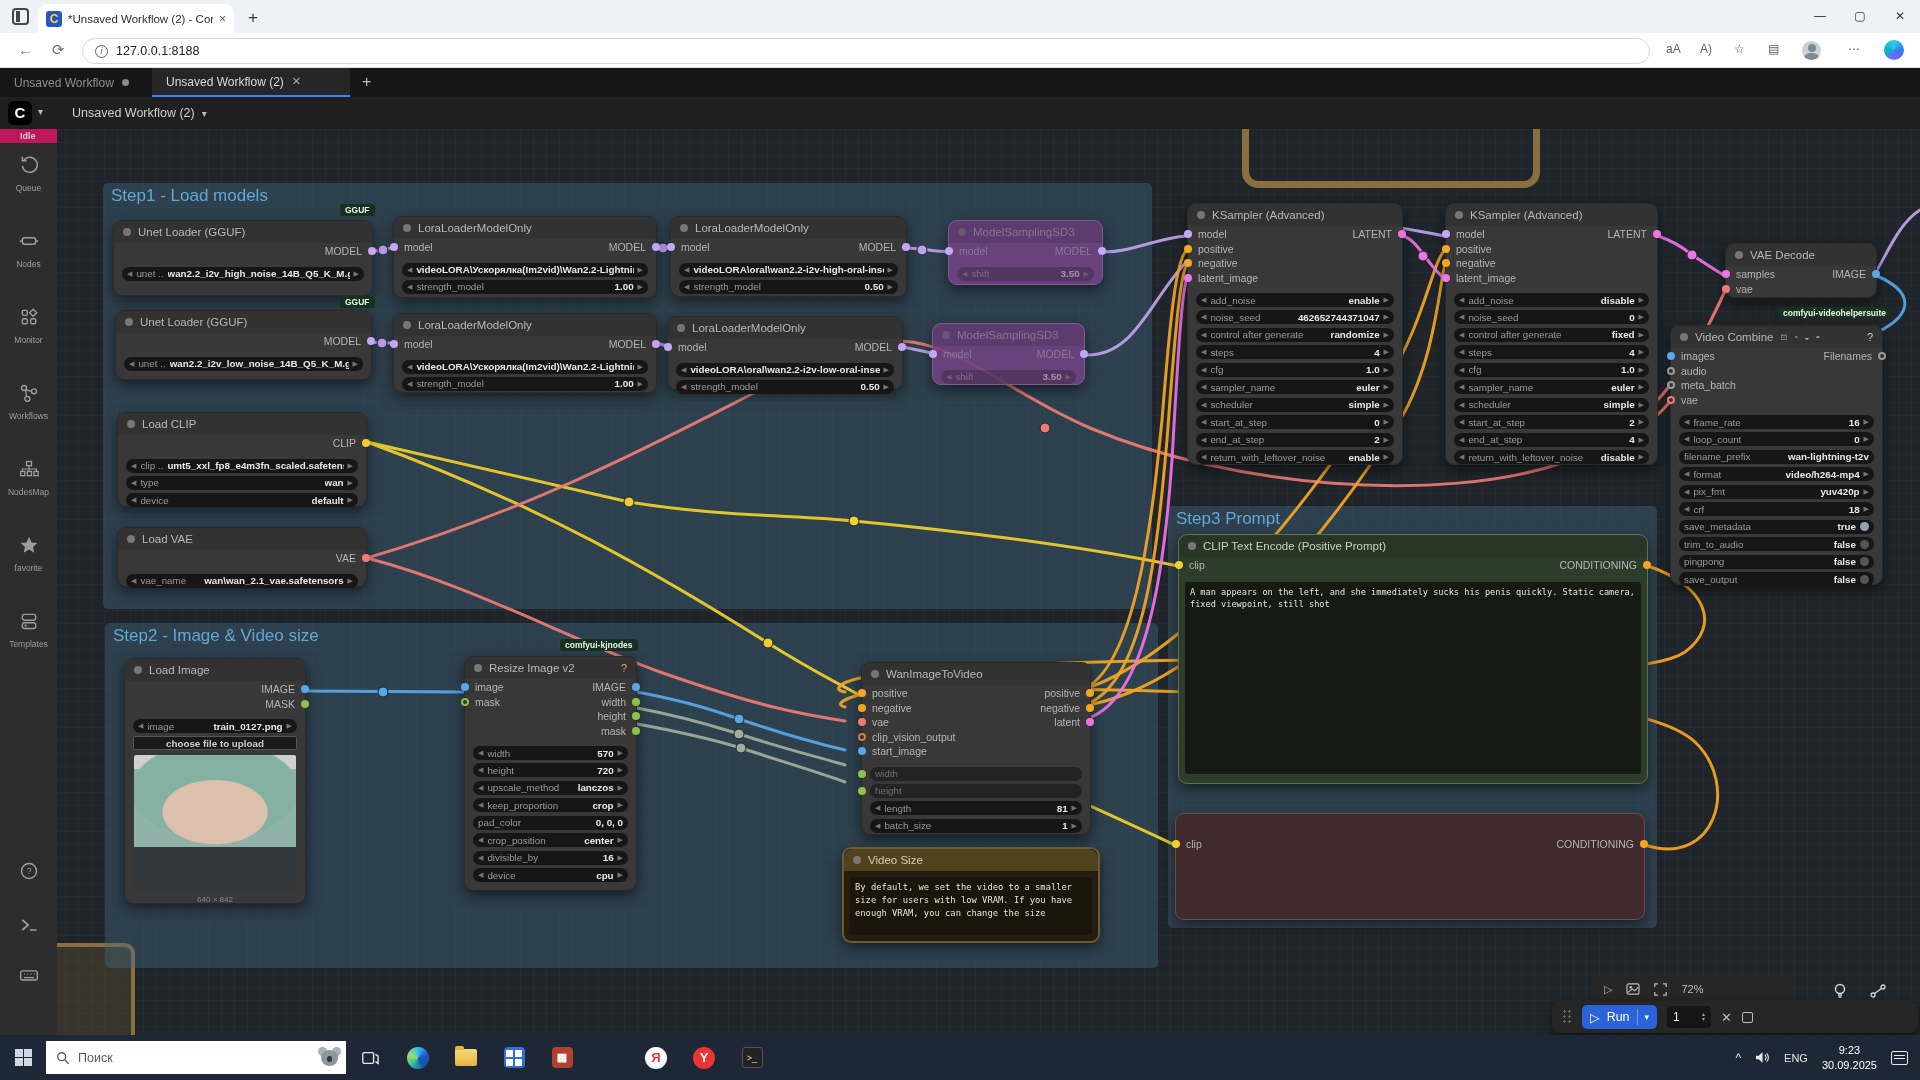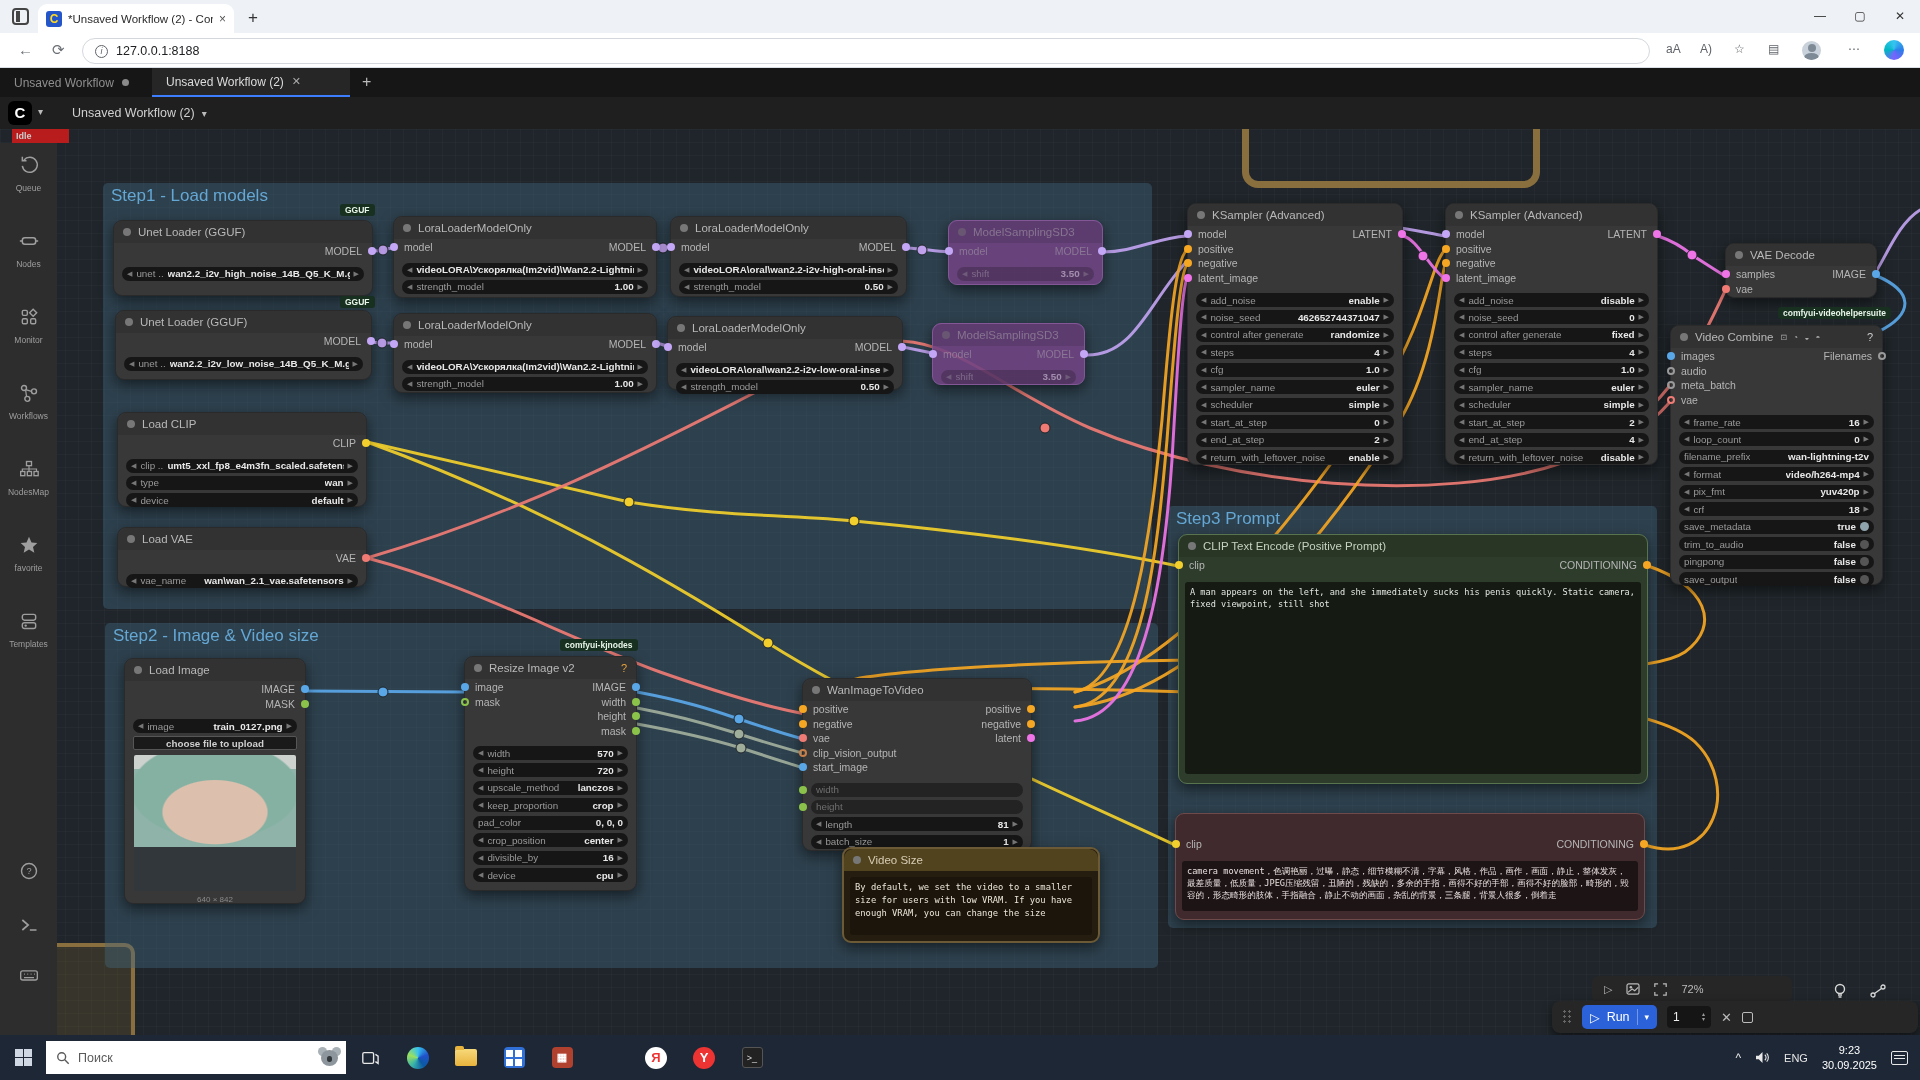--- a/index.html
+++ b/index.html
@@ -46,21 +46,21 @@
   #btn-map{left:1158px;width:41px;background:#2e7bc4;border-radius:6px 0 0 6px;}
   #btn-bookmark{left:1200px;width:39px;background:#2b2b2b;border-radius:0 6px 6px 0;}
   #btn-manager{left:1245px;width:98px;background:#2e7bc4;border-radius:6px;font-size:12.5px;font-weight:bold;}
   #igroup{left:1349px;width:148px;background:#2b2b2b;border-radius:6px;justify-content:space-around;color:#e8e8e8;}
   #stats{position:absolute;left:1502px;top:98px;height:29px;display:flex;gap:2px;}
   .stat{width:60px;height:29px;background:#1d1d1d;position:relative;overflow:hidden;}
   .stat .fillbar{position:absolute;left:0;top:0;bottom:0;}
   .stat .sval{position:absolute;right:4px;top:1px;font-size:11px;color:#fff;}
   .stat .slab{position:absolute;left:3px;bottom:1px;font-size:9.5px;color:#e8e8e8;}
   #btn-monitor{left:1830px;width:78px;background:#222;border-radius:6px;font-size:12px;color:#eee;}
-  #idle-chip{position:absolute;left:12px;top:129px;width:57px;height:14px;background:#b91c1c;color:#ccc;font-size:9px;font-weight:bold;padding-left:4px;line-height:14px;z-index:40;}
+  #idle-chip{position:absolute;left:0;top:129px;width:57px;height:14px;background:#be185d;color:#ccc;font-size:9px;font-weight:bold;padding-left:20px;line-height:14px;z-index:40;}
   
   #sidebar{position:absolute;left:0;top:143px;width:57px;height:892px;background:#2d2d2d;z-index:30;}
   .sbitem{width:57px;height:62px;display:flex;flex-direction:column;align-items:center;justify-content:center;gap:4px;color:#9e9e9e;margin-bottom:14px;}
   .sbitem svg{width:20px;height:20px;}
   .sblabel{font-size:8.5px;color:#9e9e9e;}
   .sbbottom{position:absolute;left:0;width:57px;display:flex;justify-content:center;color:#9e9e9e;}
   
   #canvas{position:absolute;left:0;top:129px;width:1920px;height:906px;background:#1f252a;overflow:hidden;
     background-image:linear-gradient(rgba(255,255,255,.022) 1px,transparent 1px),linear-gradient(90deg,rgba(255,255,255,.022) 1px,transparent 1px);
     background-size:13px 13px;}
@@ -861,21 +861,21 @@
           <span class="wv">16</span>
           <span class="arr" style="margin-left: 0px;">▶</span>
         </div>
         <div class="widget combo" style="top: 211.15px;">
           <span class="arr">◀</span>
           <span class="wl">device</span>
           <span class="wv">cpu</span>
           <span class="arr" style="margin-left: 0px;">▶</span>
         </div>
       </div>
-      <div class="node n-def" style="left: 802px; top: 533px; width: 230px; height: 173px; margin-top: 16px;">
+      <div class="node n-def" style="left: 861px; top: 533px; width: 230px; height: 173px;">
         <div class="ntitle">
           <span class="tdot"></span>
           <span class="tname">WanImageToVideo</span>
         </div>
         <div class="pin" style="left: -4px; top: 26px; background: rgb(245, 166, 35); border-color: rgb(245, 166, 35);"></div>
         <span class="plabel" style="left: 10px; top: 24px;">positive</span>
         <div class="pin" style="left: -4px; top: 40.5px; background: rgb(245, 166, 35); border-color: rgb(245, 166, 35);"></div>
         <span class="plabel" style="left: 10px; top: 38.5px;">negative</span>
         <div class="pin" style="left: -4px; top: 55px; background: rgb(239, 123, 116); border-color: rgb(239, 123, 116);"></div>
         <span class="plabel" style="left: 10px; top: 53px;">vae</span>
@@ -926,21 +926,20 @@
         <span class="plabel" style="left: 10px; top: 24px;">clip</span>
         <div class="pin" style="right: -4px; top: 26px; background: rgb(245, 166, 35); border-color: rgb(245, 166, 35);"></div>
         <span class="plabel right" style="right: 10px; top: 24px;">CONDITIONING</span>
         <div class="warea" style="top: 46.5px; height: 192px;">A man appears on the left, and she immediately sucks his penis quickly. Static camera, fixed viewpoint, still shot</div>
       </div>
       <div class="node n-red" style="left: 1175px; top: 684px; width: 470px; height: 107px;">
         <div class="pin" style="left: -4px; top: 26px; background: rgb(242, 207, 44); border-color: rgb(242, 207, 44);"></div>
         <span class="plabel" style="left: 10px; top: 24px;">clip</span>
         <div class="pin" style="right: -4px; top: 26px; background: rgb(245, 166, 35); border-color: rgb(245, 166, 35);"></div>
         <span class="plabel right" style="right: 10px; top: 24px;">CONDITIONING</span>
-        <div class="warea" style="top: 46.5px; height: 50px;">camera movement，色调艳丽，过曝，静态，细节模糊不清，字幕，风格，作品，画作，画面，静止，整体发灰，最差质量，低质量，JPEG压缩残留，丑陋的，残缺的，多余的手指，画得不好的手部，画得不好的脸部，畸形的，毁容的，形态畸形的肢体，手指融合，静止不动的画面，杂乱的背景，三条腿，背景人很多，倒着走</div>
       </div>
     </div>
   <div id="badges-layer">
       <div class="badge" style="left: 340px; top: 75px;">GGUF</div>
       <div class="badge" style="left: 340px; top: 167px;">GGUF</div>
       <div class="badge" style="left: 560px; top: 510px;">comfyui-kjnodes</div>
       <div class="badge" style="left: 1778px; top: 178px;">comfyui-videohelpersuite</div>
     </div>
   <div id="cctrl" style="position:absolute;left:1592px;top:847px;">
     <span>▷</span>

